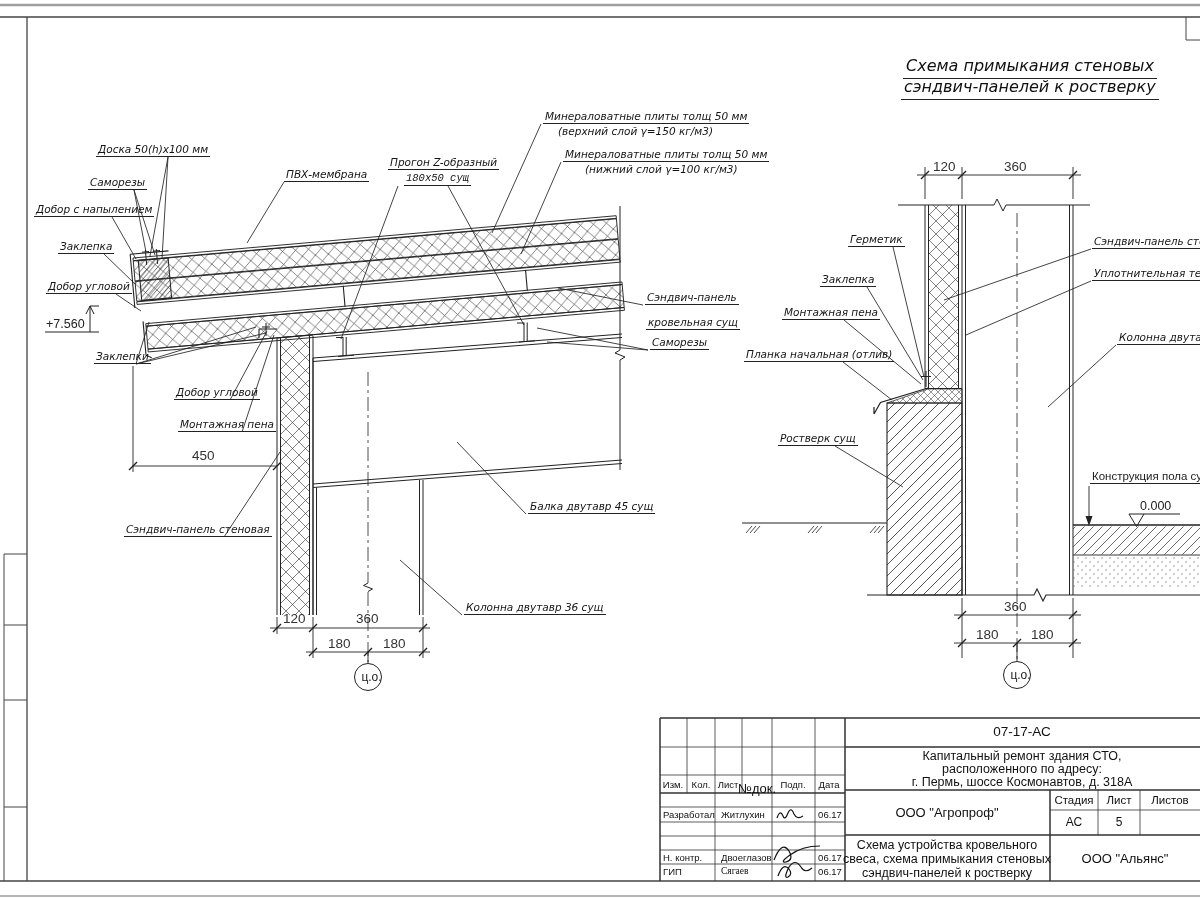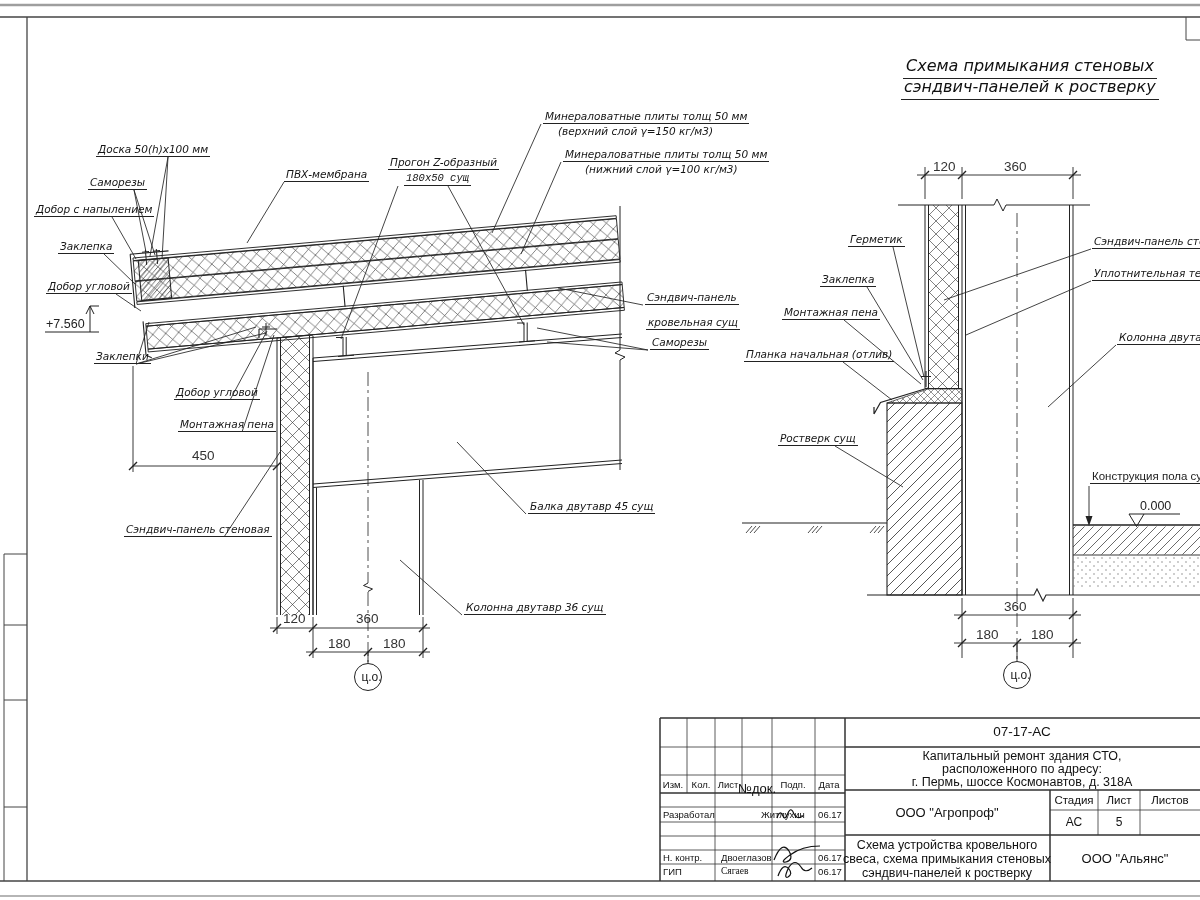--- a/index.html
+++ b/index.html
@@ -248,21 +248,21 @@
 <span class="tb tbc" style="left:1022px;top:775px;">г. Пермь, шоссе Космонавтов, д. 318А</span>
 
 <span class="tb tbc tbh" style="left:673px;top:779px;">Изм.</span>
 <span class="tb tbc tbh" style="left:701px;top:779px;">Кол.</span>
 <span class="tb tbc tbh" style="left:728px;top:779px;">Лист</span>
 <span class="tb tbc tbt" style="left:757px;top:781px;">№док.</span>
 <span class="tb tbc tbh" style="left:793px;top:779px;">Подп.</span>
 <span class="tb tbc tbh" style="left:829px;top:779px;">Дата</span>
 
 <span class="tb tbn" style="left:663px;top:809px;">Разработал</span>
-<span class="tb tbn" style="left:721px;top:809px;margin-left:40px;">Житлухин</span>
+<span class="tb tbn" style="left:721px;top:809px;">Житлухин</span>
 <span class="tb tbc tbn" style="left:830px;top:809px;">06.17</span>
 <span class="tb tbn" style="left:663px;top:852px;">Н. контр.</span>
 <span class="tb tbn" style="left:721px;top:852px;">Двоеглазов</span>
 <span class="tb tbc tbn" style="left:830px;top:852px;">06.17</span>
 <span class="tb tbn" style="left:663px;top:866px;">ГИП</span>
 <span class="tb tbn" style="left:721px;top:866px;font-family:Liberation Serif, serif;">Сягаев</span>
 <span class="tb tbc tbn" style="left:830px;top:866px;">06.17</span>
 
 <span class="tb tbc tbo" style="left:947px;top:805px;">ООО "Агропроф"</span>
 <span class="tb tbc tbl" style="left:1074px;top:794px;">Стадия</span>

